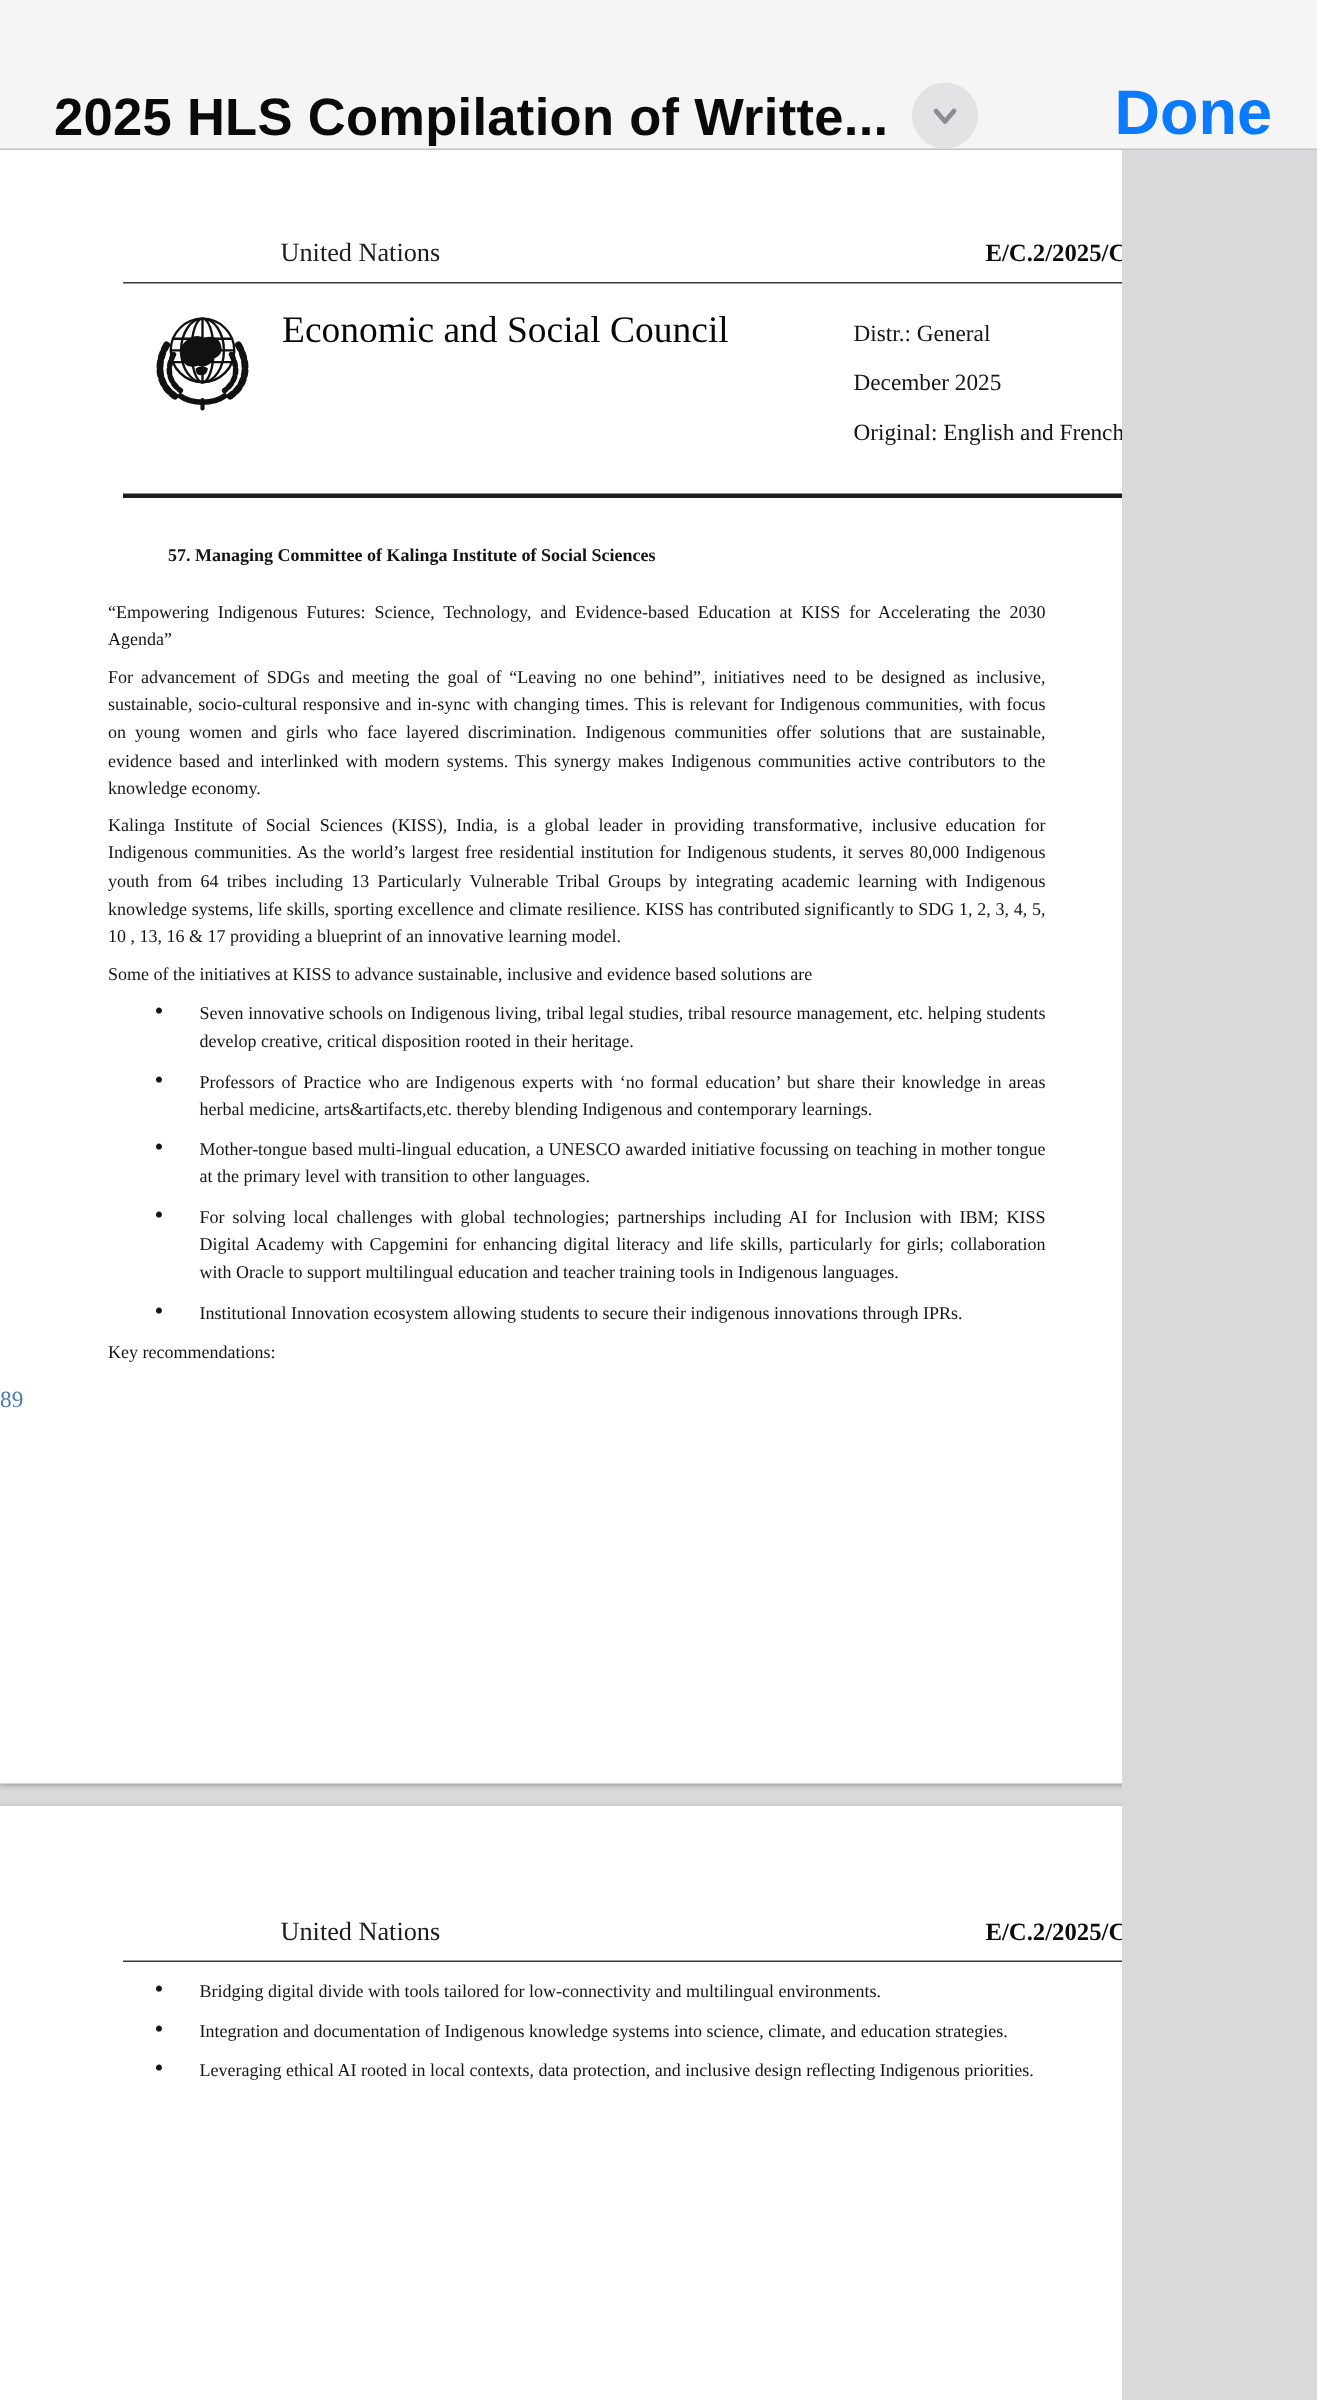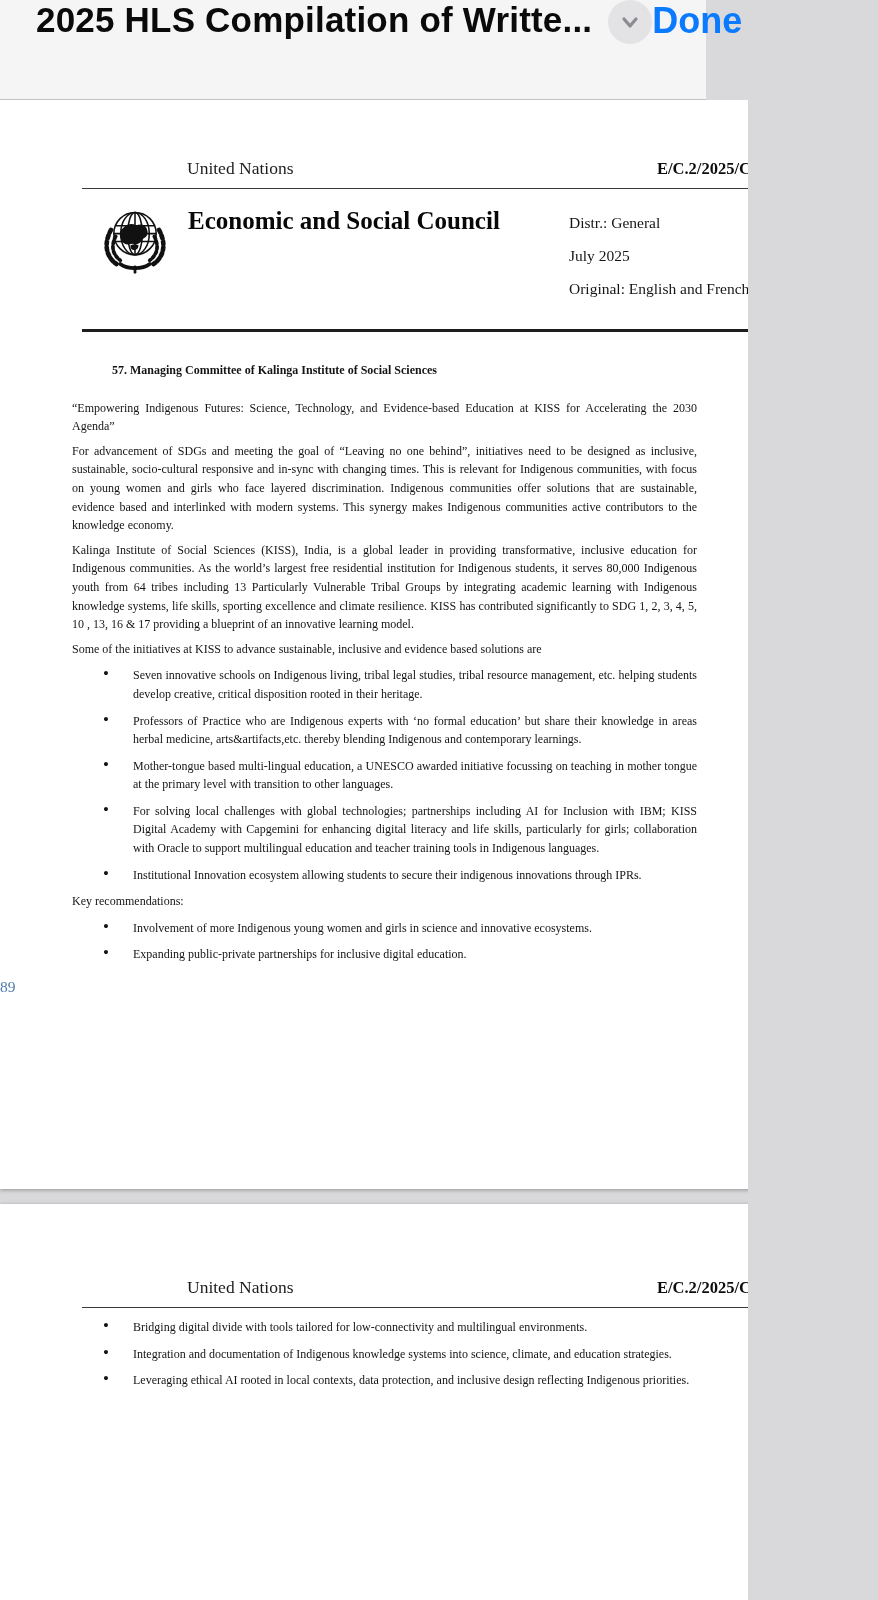--- a/index.html
+++ b/index.html
@@ -3,35 +3,35 @@
 <meta charset="utf-8">
 <style>
   html,body{margin:0;padding:0;}
   body{
     width:878px;height:1600px;overflow:hidden;position:relative;
     background:#d9d9db;
     font-family:"Liberation Sans",sans-serif;
   }
   
   .toolbar{
-    position:absolute;top:0;left:0;width:706px;height:100px;z-index:20;
+    position:absolute;top:0;left:0;width:878px;height:100px;z-index:20;
     background:#f5f5f5;border-bottom:1px solid #c2c2c4;
-    display:flex;align-items:flex-start;box-sizing:border-box;padding:0 30px 0 36px;
+    display:flex;align-items:flex-end;box-sizing:border-box;padding:0 30px 0 36px;
   }
   .doc-title{
     font-size:35px;font-weight:600;color:#0a0a0b;white-space:nowrap;
     letter-spacing:.2px;
   }
   .chev-btn{
     width:44px;height:44px;border-radius:50%;background:#e3e3e6;border:none;
     display:flex;align-items:center;justify-content:center;margin-left:16px;
     padding:0;cursor:pointer;flex:0 0 auto;
   }
   .done{
-    margin-left:auto;font-size:36px;font-weight:600;color:#0a7aff;
+    margin-left:auto;font-size:42px;font-weight:600;color:#0a7aff;
     text-decoration:none;cursor:pointer;
   }
   
   .viewer{position:absolute;top:100px;left:0;width:748px;height:1500px;overflow:hidden;}
   .page{
     width:862px;margin:0 auto;background:#ffffff;position:relative;
     box-shadow:0 1px 4px rgba(0,0,0,.32);
     font-family:"Liberation Serif",serif;color:#161616;box-sizing:border-box;
   }
   .page1{height:1089px;}
@@ -39,21 +39,21 @@
   
   .hdr{margin:0 70px 0 82px;}
   .hdr-row{display:flex;justify-content:space-between;align-items:baseline;padding-top:43px;}
   .page2 .hdr-row{padding-top:58px;}
   .un-label{font-size:17.5px;margin-left:105px;color:#1c1c1c;}
   .doc-symbol{font-size:16.5px;font-weight:700;color:#0d0d0d;margin-top:16px;}
   .rule{height:0;border-bottom:1.6px solid #3a3a3a;margin-top:9px;}
   .rule.thick{border-bottom:3px solid #1d1d1d;margin-top:0;}
   .logo-row{position:relative;height:140px;}
   .emblem{position:absolute;left:18px;top:14px;}
-  .council{position:absolute;left:106px;top:18px;font-size:25px;font-weight:700;color:#080808;}
+  .council{position:absolute;left:106px;top:18px;font-size:25px;font-weight:400;color:#080808;}
   .distr{position:absolute;left:487px;top:24px;font-size:15.5px;line-height:19px;}
   .distr div{margin-bottom:14px;white-space:nowrap;}
   
   .docbody{
     margin:0 165px 0 72px;font-size:12px;line-height:18.6px;
     text-align:justify;color:#141414;
   }
   .body2{margin-top:10px;}
   .sec-h{margin:29px 0 0 40px;font-weight:700;text-align:left;}
   .doc-t{margin-top:19px;font-weight:400;}
@@ -103,45 +103,41 @@
             <path d="M64 28 C72 42 70 57 58 65" stroke-width="5" stroke-dasharray="3.5 3"></path>
             <path d="M17 35 C12 45 13 54 22 61" stroke-width="4" stroke-dasharray="3 2.6"></path>
             <path d="M59 35 C64 45 63 54 54 61" stroke-width="4" stroke-dasharray="3 2.6"></path>
             <path d="M22 65 C30 71 46 71 54 65" stroke-width="4"></path>
             <path d="M38 74 l0 -6" stroke-width="3"></path>
           </g>
         </svg>
         <div class="council">Economic and Social Council</div>
         <div class="distr">
           <div>Distr.: General</div>
-          <div>July 2025</div>
+          <div>December 2025</div>
           <div>Original: English and French</div>
         </div>
       </div>
       <div class="rule thick"></div>
     </div>
 
     <div class="docbody">
       <div class="sec-h">57. Managing Committee of Kalinga Institute of Social Sciences</div>
       <div class="doc-t">“Empowering Indigenous Futures: Science, Technology, and Evidence-based Education at KISS for Accelerating the 2030 Agenda”</div>
       <p>For advancement of SDGs and meeting the goal of “Leaving no one behind”, initiatives need to be designed as inclusive, sustainable, socio-cultural responsive and in-sync with changing times. This is relevant for Indigenous communities, with focus on young women and girls who face layered discrimination. Indigenous communities offer solutions that are sustainable, evidence based and interlinked with modern systems. This synergy makes Indigenous communities active contributors to the knowledge economy.</p>
       <p>Kalinga Institute of Social Sciences (KISS), India, is a global leader in providing transformative, inclusive education for Indigenous communities. As the world’s largest free residential institution for Indigenous students, it serves 80,000 Indigenous youth from 64 tribes including 13 Particularly Vulnerable Tribal Groups by integrating academic learning with Indigenous knowledge systems, life skills, sporting excellence and climate resilience. KISS has contributed significantly to SDG 1, 2, 3, 4, 5, 10 , 13, 16 &amp; 17 providing a blueprint of an innovative learning model.</p>
       <p>Some of the initiatives at KISS to advance sustainable, inclusive and evidence based solutions are</p>
       <ul>
         <li>Seven innovative schools on Indigenous living, tribal legal studies, tribal resource management, etc. helping students develop creative, critical disposition rooted in their heritage.</li>
         <li>Professors of Practice who are Indigenous experts with ‘no formal education’ but share their knowledge in areas herbal medicine, arts&amp;artifacts,etc. thereby blending Indigenous and contemporary learnings.</li>
         <li>Mother-tongue based multi-lingual education, a UNESCO awarded initiative focussing on teaching in mother tongue at the primary level with transition to other languages.</li>
         <li>For solving local challenges with global technologies; partnerships including AI for Inclusion with IBM; KISS Digital Academy with Capgemini for enhancing digital literacy and life skills, particularly for girls; collaboration with Oracle to support multilingual education and teacher training tools in Indigenous languages.</li>
         <li>Institutional Innovation ecosystem allowing students to secure their indigenous innovations through IPRs.</li>
       </ul>
       <p class="keyrec">Key recommendations:</p>
-      <ul>
-        <li>Involvement of more Indigenous young women and girls in science and innovative ecosystems.</li>
-        <li>Expanding public-private partnerships for inclusive digital education.</li>
-      </ul>
     </div>
     <div class="pagenum">89</div>
   </div>
 
   <div class="page page2">
     <div class="hdr">
       <div class="hdr-row">
         <span class="un-label">United Nations</span>
         <span class="doc-symbol">E/C.2/2025/CRP.48</span>
       </div>

